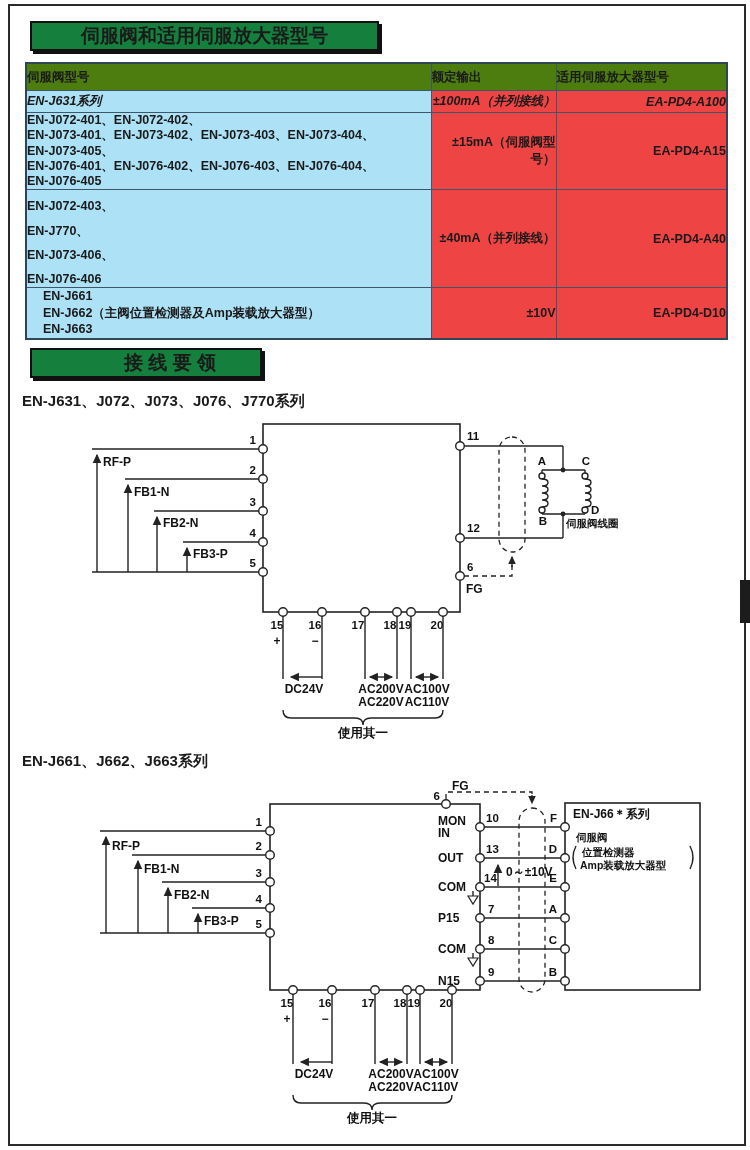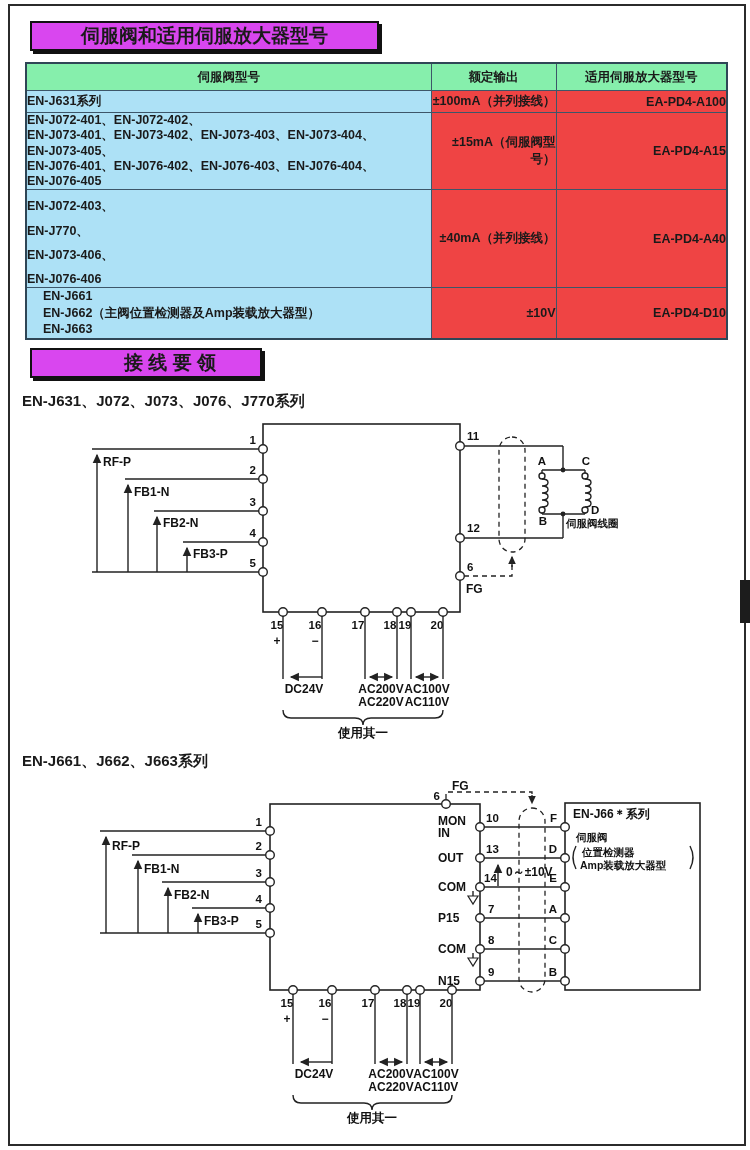--- a/index.html
+++ b/index.html
@@ -5,41 +5,41 @@
   html,body{margin:0;padding:0;}
   body{
     width:750px;height:1150px;position:relative;overflow:hidden;
     background:#ffffff;
     font-family:"Liberation Sans","DejaVu Sans",sans-serif;
     color:#1a1a1a;
   }
   .frame{position:absolute;left:8px;top:4px;right:4px;bottom:4px;border:2px solid #2b2b2b;}
   .edge-tab{position:absolute;right:0;top:580px;width:10px;height:43px;background:#1c1c1c;}
   .title-box{
-    position:absolute;background:#d946ef;border:2px solid #111;
+    position:absolute;background:#15803d;border:2px solid #111;
     box-shadow:3px 3px 0 0 #111;text-align:center;
     font-weight:800;font-size:19px;line-height:26px;height:26px;
   }
   #title1{left:30px;top:21px;width:345px;}
   #title2{left:30px;top:348px;width:180px;padding-left:48px;}
   .subtitle{position:absolute;left:22px;font-weight:700;font-size:15px;}
   #sub1{top:392px;} #sub2{top:752px;}
   table.models{
     position:absolute;left:25px;top:62px;width:701px;
     border-collapse:collapse;table-layout:fixed;
     border:2px solid #2f4656;
   }
   table.models td,table.models th{
     border:1.5px solid #3d5669;font-size:12.5px;font-weight:600;
     padding:0;vertical-align:middle;
   }
-  th.hd{background:#86efac;font-weight:700;height:26px;text-align:center;}
+  th.hd{background:#4d7c0f;font-weight:700;height:26px;text-align:left;}
   td.mod{background:#ade1f6;text-align:left;padding-left:10px;}
   td.ctr{background:#ef4444;text-align:right;}
-  .r1{height:22px;} .r2{height:25px;} .r3{height:77px;padding-left:33px;} .r4{height:65px;} .r5{height:50px;}
+  .r1{height:22px;font-style:italic;} .r2{height:25px;} .r3{height:77px;padding-left:33px;} .r4{height:65px;} .r5{height:50px;}
   .r3 td.mod div{line-height:15.3px;} .r4 td.mod div{line-height:16.2px;margin-top:8px;} .r5 td.mod div{line-height:16.4px;padding-left:16px;}
   svg{position:absolute;left:0;}
   #dgm1{top:415px;} #dgm2{top:778px;}
   .wire{stroke:#222;stroke-width:1.4;fill:none;}
   .boxln{stroke:#222;stroke-width:1.6;fill:none;}
   .dash{stroke:#222;stroke-width:1.3;fill:none;stroke-dasharray:5 4;}
   .term{fill:#fff;stroke:#222;stroke-width:1.4;}
   .dot{fill:#222;stroke:none;}
   .lbl{font:600 12px "Liberation Sans","DejaVu Sans",sans-serif;fill:#111;}
   .num{font:600 11.5px "Liberation Sans","DejaVu Sans",sans-serif;fill:#111;}

